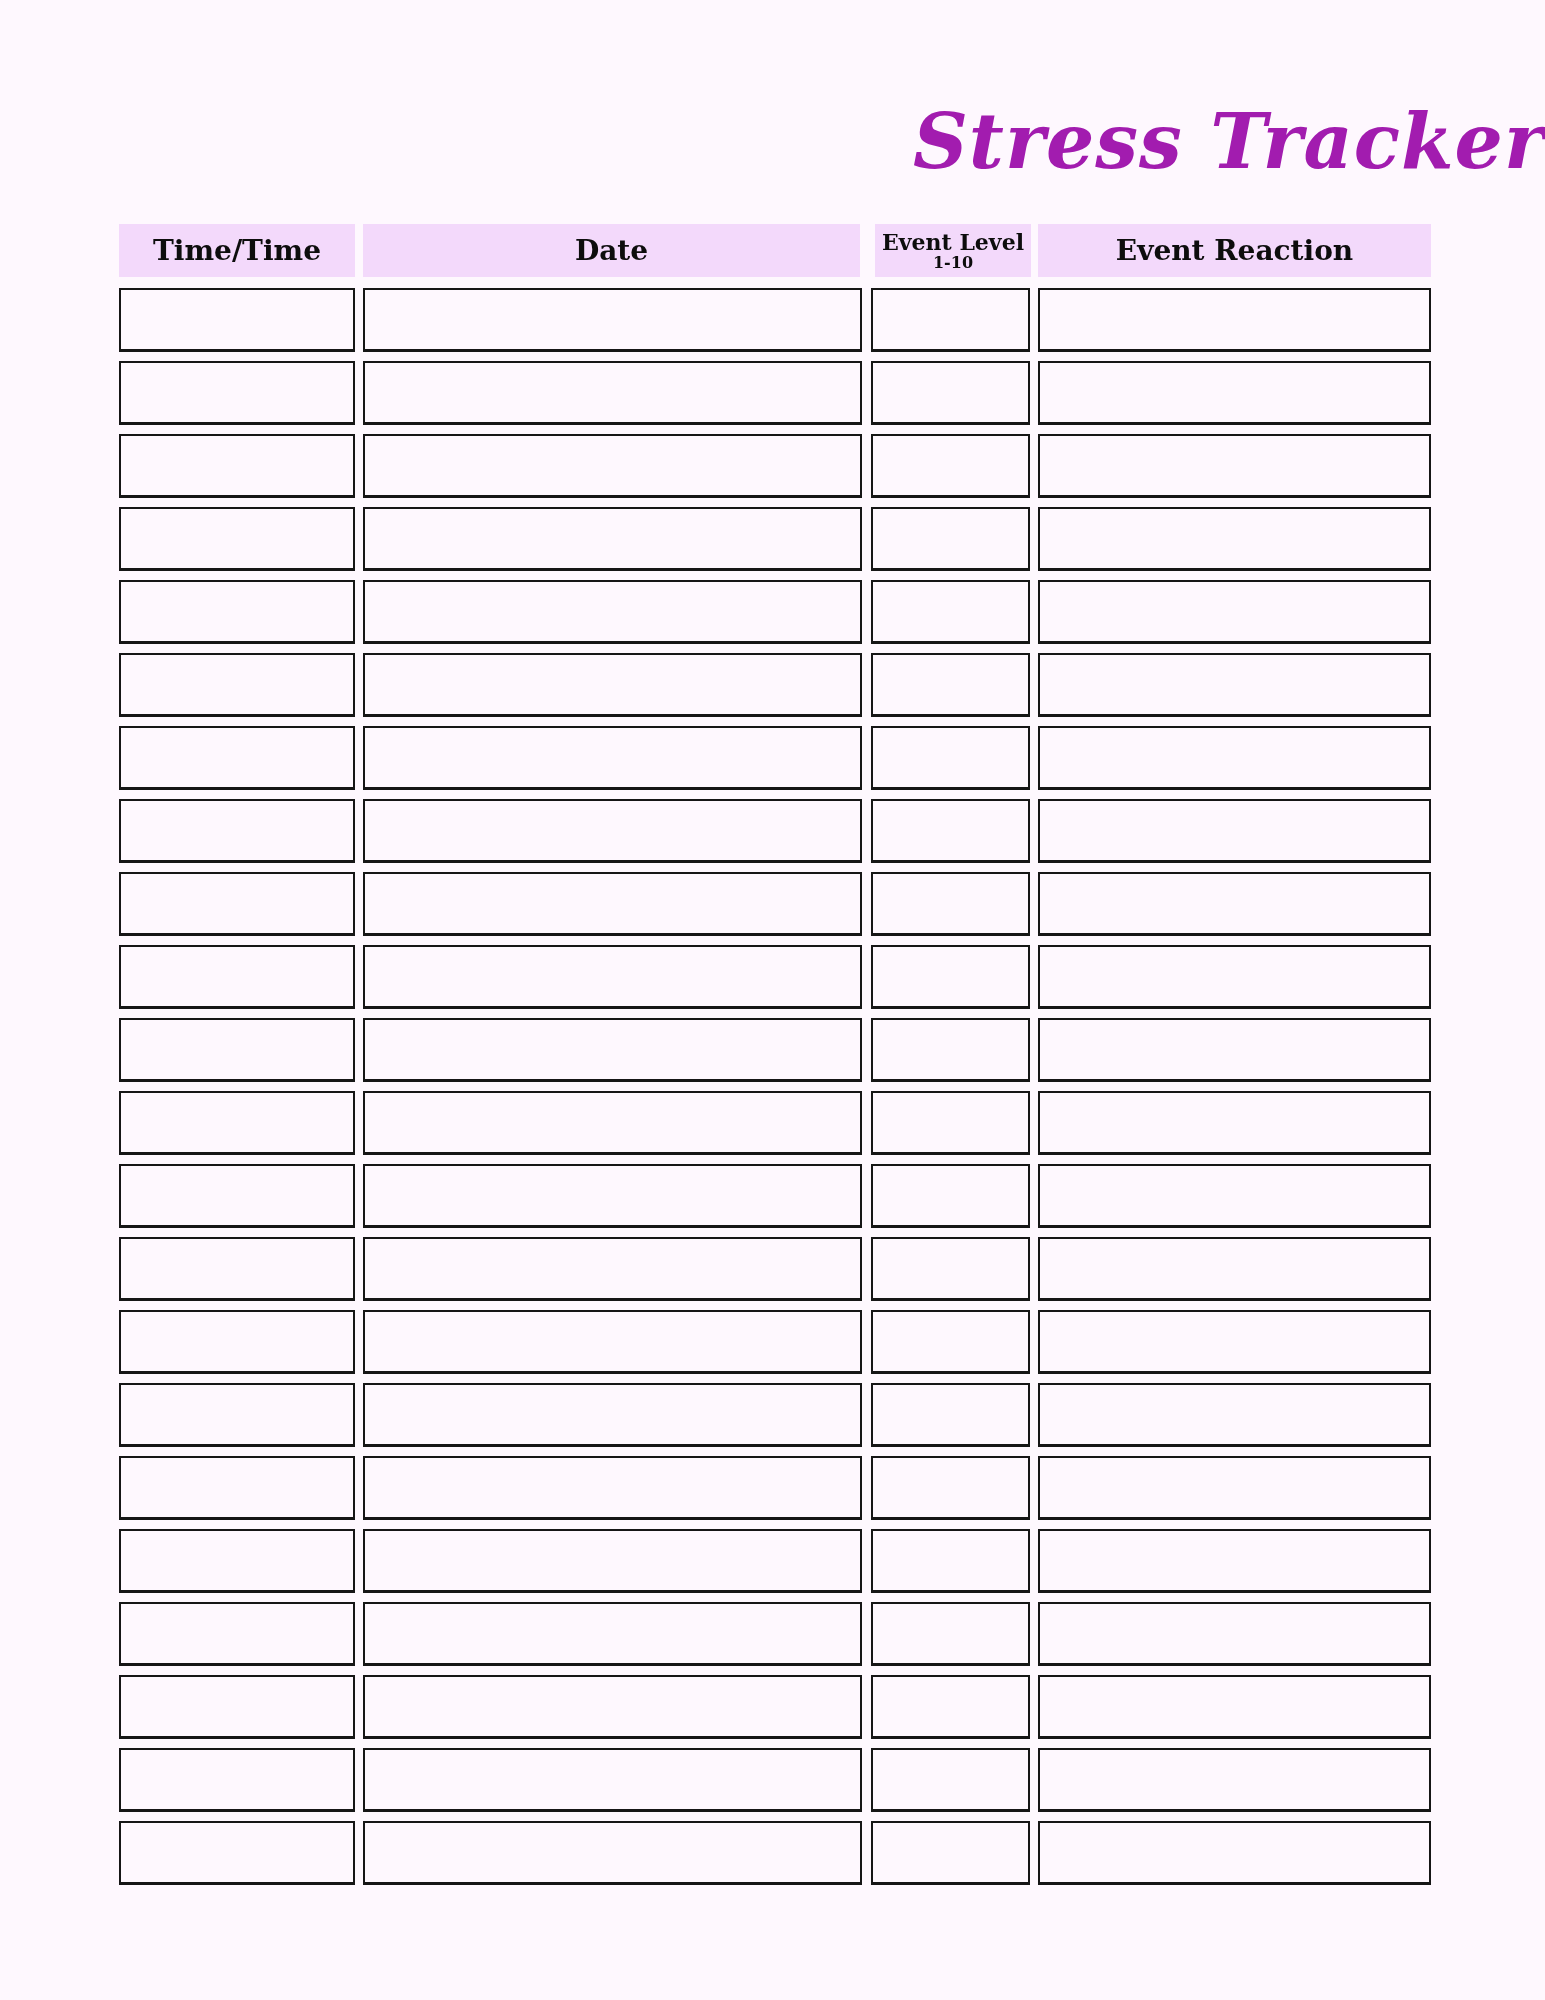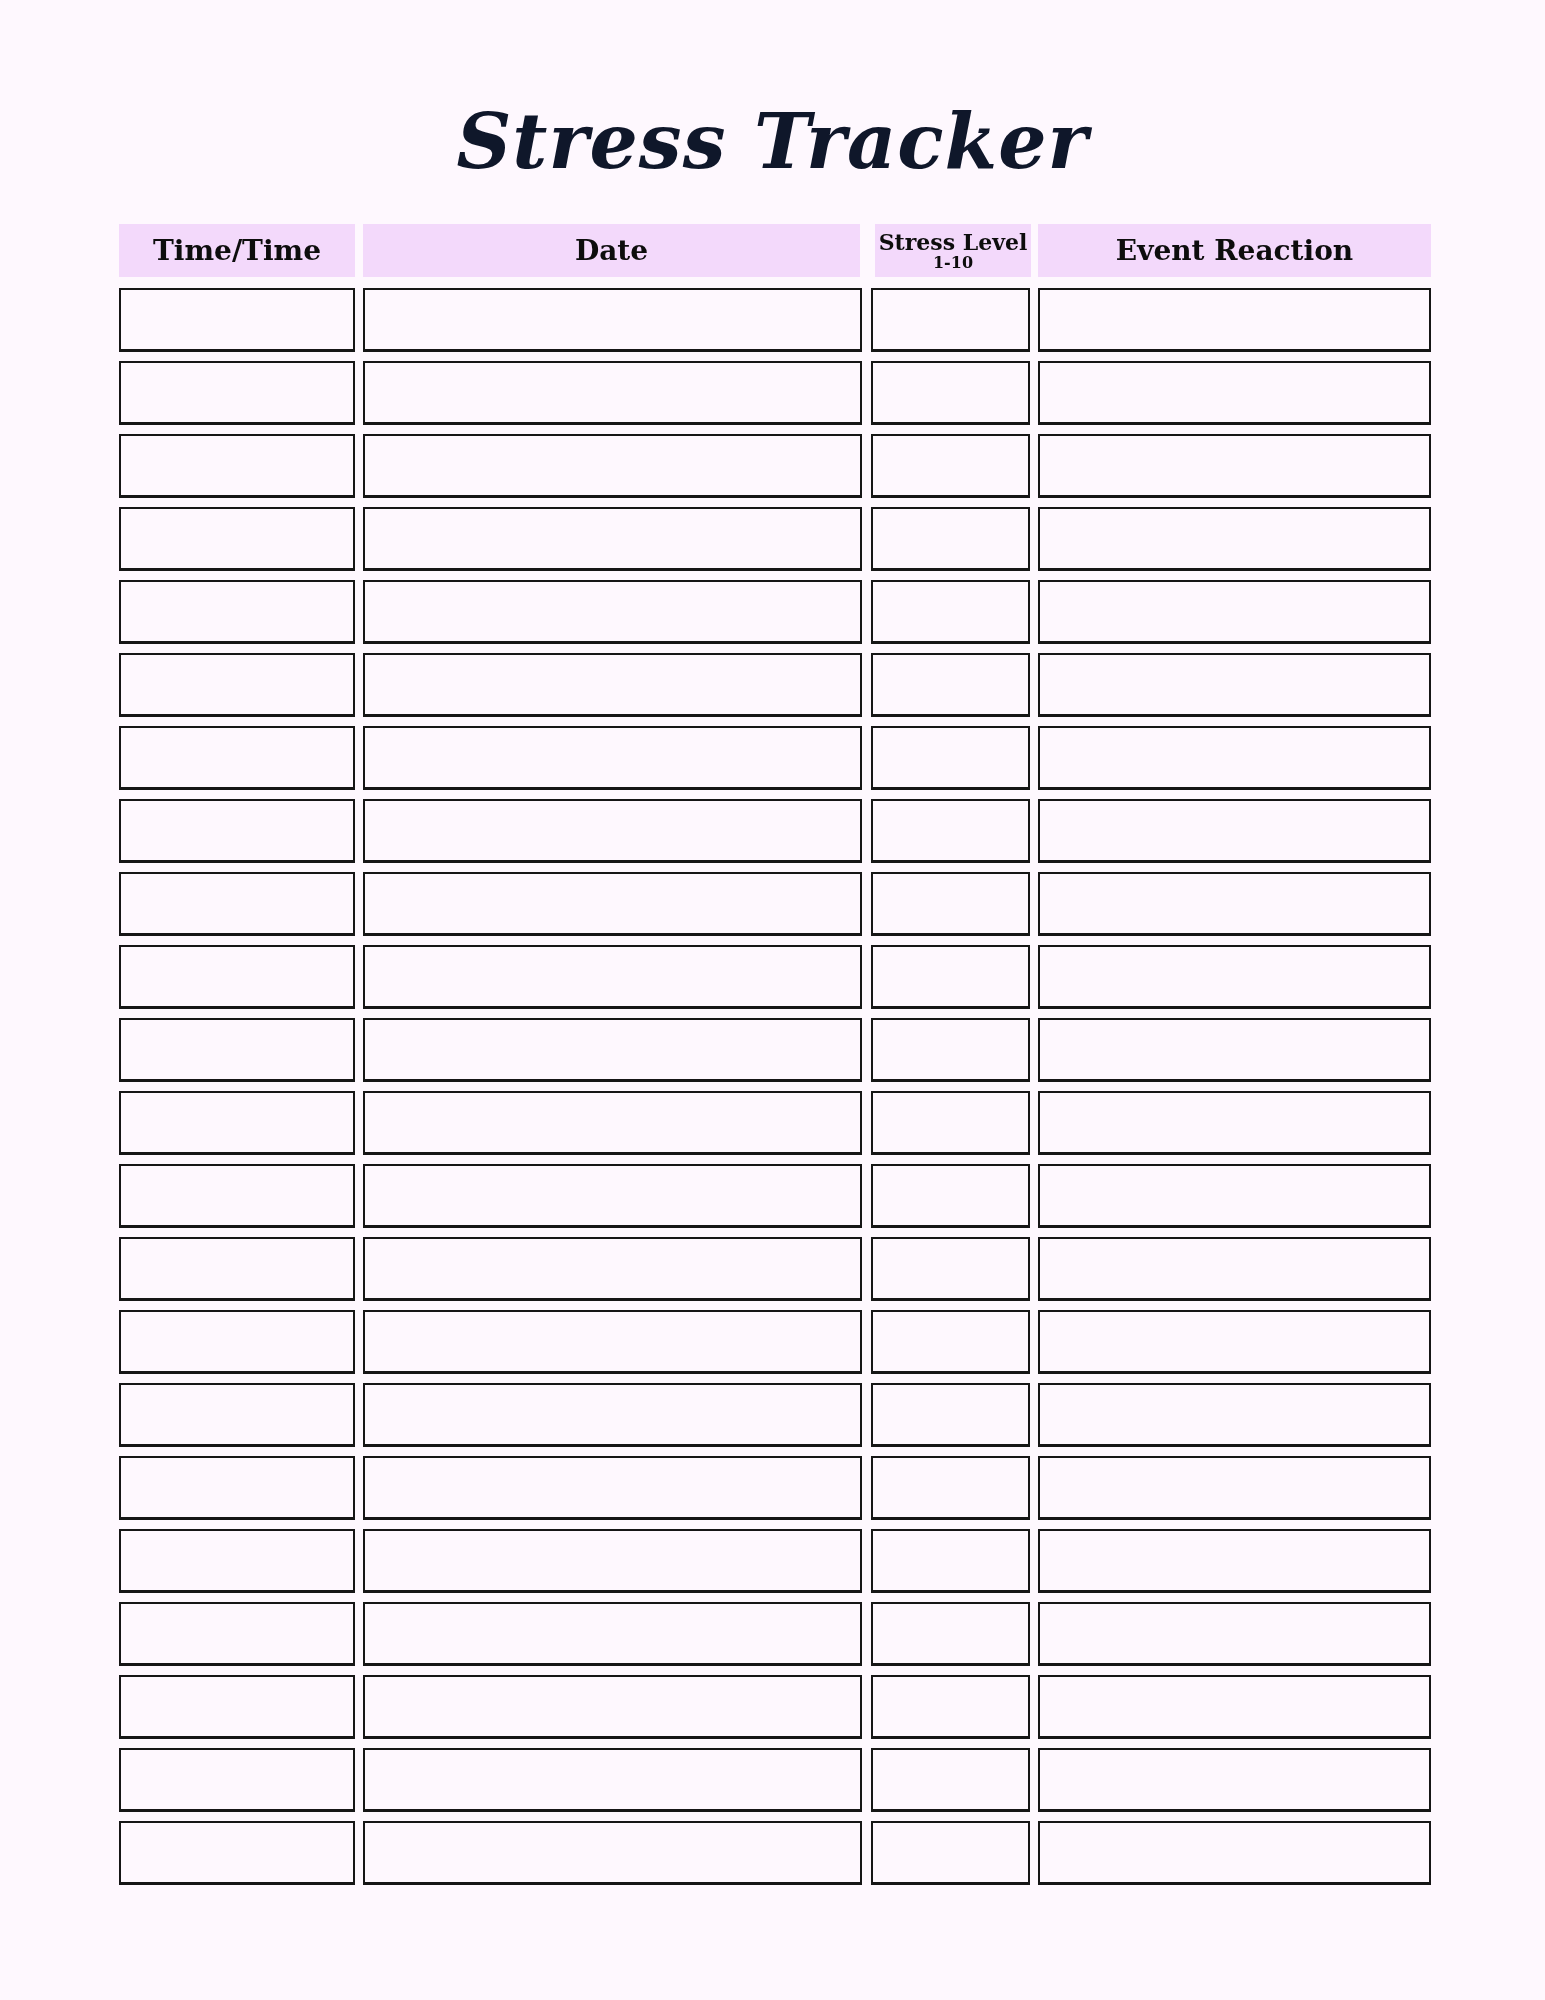--- a/index.html
+++ b/index.html
@@ -13,27 +13,27 @@
       position: relative;
       overflow: hidden;
       font-family: "DejaVu Serif", "Liberation Serif", serif;
       color: #111;
     }
     .title {
       position: absolute;
       left: 0;
       top: 92px;
       width: 1545px;
-      text-align: center;
+      text-align: right;
       font-family: "DejaVu Serif", "Liberation Serif", serif;
       font-style: italic;
       font-weight: bold;
       font-size: 76px;
       letter-spacing: 1px;
-      color: #0f172a;
+      color: #a21caf;
       line-height: 100px;
     }
     .header-cell {
       position: absolute;
       top: 224px;
       height: 53px;
       background: #f3d9fb;
       display: flex;
       flex-direction: column;
       align-items: center;
@@ -88,21 +88,21 @@
 
 <div class="title">Stress Tracker</div>
 
 <div class="header-cell h-date">
   <span>Time/Time</span>
 </div>
 <div class="header-cell h-event">
   <span>Date</span>
 </div>
 <div class="header-cell h-stress">
-  <span class="main-small">Stress Level</span>
+  <span class="main-small">Event Level</span>
   <span class="sub">1-10</span>
 </div>
 <div class="header-cell h-reaction">
   <span>Event Reaction</span>
 </div>
 
 <div class="rows" id="rows">
     <div class="row" style="top: 0px;">
       <div class="cell col-date" contenteditable="true" style=""></div>
       <div class="cell col-event" contenteditable="true" style=""></div>

